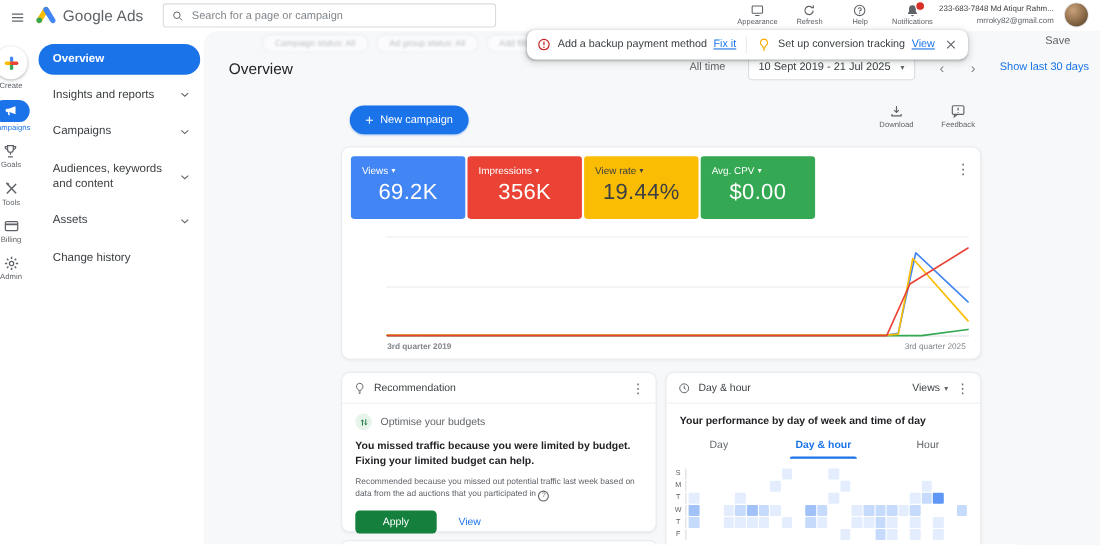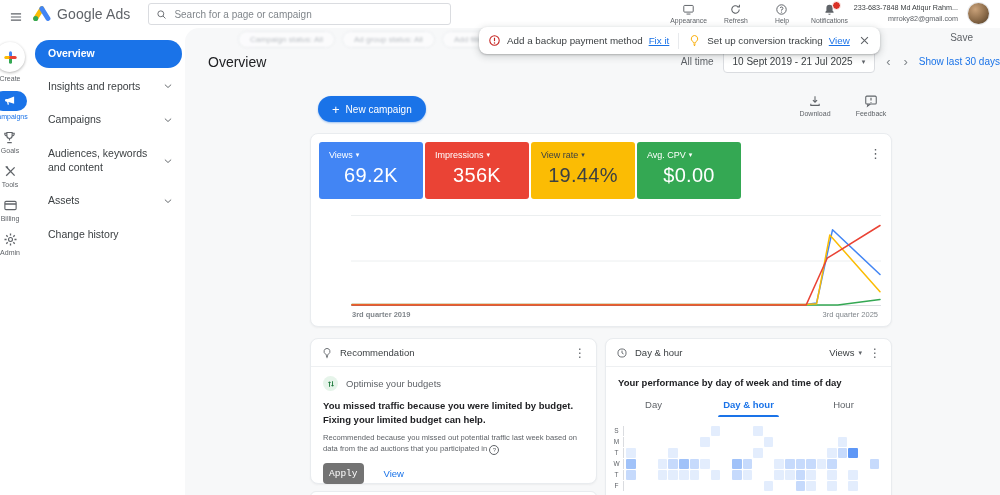--- a/index.html
+++ b/index.html
@@ -52,21 +52,21 @@
             border-radius:16px;cursor:pointer;line-height:1.3;}
   .nav-item.sel{background:#1a73e8;color:#fff;font-weight:700;padding-top:7px;padding-bottom:7px;}
   .nav-chev{position:absolute;right:9px;top:50%;margin-top:-5px;width:10px;height:10px;color:#5f6368;}
   
   .content{position:absolute;left:185px;top:28px;right:0;bottom:0;background:#f7f8f9;border-top-left-radius:14px;overflow:hidden;}
   .chips{position:absolute;left:53px;top:3px;display:flex;gap:7px;filter:blur(.8px);opacity:.75;}
   .chip{height:15px;padding:0 11px;border:1px solid #e4e7ea;border-radius:9px;background:#fdfdfe;
         font-size:8px;color:#a6abb1;display:flex;align-items:center;white-space:nowrap;}
   .save{position:absolute;right:27px;top:4px;font-size:10px;color:#5f6368;cursor:pointer;}
   .page-title{position:absolute;left:23px;top:26px;font-size:14px;color:#202124;}
-  .datebar{position:absolute;right:0;top:22px;display:flex;align-items:center;gap:9px;}
+  .datebar{position:absolute;right:10px;top:22px;display:flex;align-items:center;gap:20px;}
   .datebar .preset{font-size:10px;color:#5f6368;}
   .date-box{display:flex;align-items:center;gap:9px;background:#fff;border:1px solid #dadce0;border-radius:4px;
             padding:5px 9px;font-size:10px;color:#3c4043;cursor:pointer;}
   .caret{font-size:7px;color:#5f6368;}
   .date-arrow{font-size:13px;color:#80868b;padding:0 2px;cursor:pointer;line-height:1;}
   .range-link{font-size:10px;color:#1a73e8;font-weight:500;cursor:pointer;}
   .new-campaign{position:absolute;left:133px;top:68px;height:26px;border:0;border-radius:13px;background:#1a73e8;color:#fff;
                 font-size:10px;font-weight:500;display:flex;align-items:center;gap:6px;padding:0 14px;cursor:pointer;
                 font-family:inherit;box-shadow:0 1px 2px rgba(26,115,232,.4);}
   .nc-plus{font-size:13px;font-weight:400;line-height:1;}
@@ -95,22 +95,22 @@
   .head-kebab{font-size:12px;color:#5f6368;cursor:pointer;line-height:1;}
   .reco-body{padding:9px 12px 0;}
   .reco-type{display:flex;align-items:center;gap:8px;font-size:9.5px;color:#5f6368;}
   .reco-type-ic{width:15px;height:15px;border-radius:50%;background:#e6f4ea;display:flex;align-items:center;justify-content:center;flex:none;}
   .reco-type-ic .ic{width:10px;height:10px;}
   .reco-headline{margin-top:8px;font-size:9.5px;font-weight:700;color:#202124;line-height:1.45;}
   .reco-detail{margin-top:5px;font-size:7.6px;color:#5f6368;line-height:1.5;}
   .help-mini{display:inline-flex;width:8px;height:8px;border:1px solid #5f6368;border-radius:50%;font-size:6px;
              align-items:center;justify-content:center;vertical-align:-1px;color:#5f6368;}
   .reco-actions{margin-top:8px;display:flex;align-items:center;gap:20px;}
-  .apply-btn{background:#737373;color:#fff;border:0;border-radius:4px;font-size:9.5px;font-weight:500;
-             padding:5px 6px;font-family:Liberation Mono, monospace;cursor:pointer;}
+  .apply-btn{background:#15803d;color:#fff;border:0;border-radius:4px;font-size:9.5px;font-weight:500;
+             padding:5px 25px;font-family:Liberation Sans, sans-serif;cursor:pointer;}
   .view-link{color:#1a73e8;font-size:9.5px;font-weight:500;cursor:pointer;}
   .next-card{position:absolute;left:125px;top:463px;width:287px;height:12px;}
   
   .dh-card{position:absolute;left:420px;top:310px;width:287px;height:212px;}
   .dh-metric{display:flex;align-items:center;gap:4px;font-size:9.5px;color:#3c4043;cursor:pointer;}
   .dh-title{padding:10px 12px 0;font-size:9.5px;font-weight:700;color:#202124;}
   .dh-tabs{display:flex;margin-top:4px;}
   .dh-tab{flex:1;text-align:center;font-size:9.5px;color:#5f6368;padding:7px 0;position:relative;cursor:pointer;}
   .dh-tab.active{color:#1a73e8;font-weight:700;}
   .dh-tab.active::after{content:"";position:absolute;left:18%;right:18%;bottom:0;height:2.5px;background:#1a73e8;border-radius:2px 2px 0 0;}

